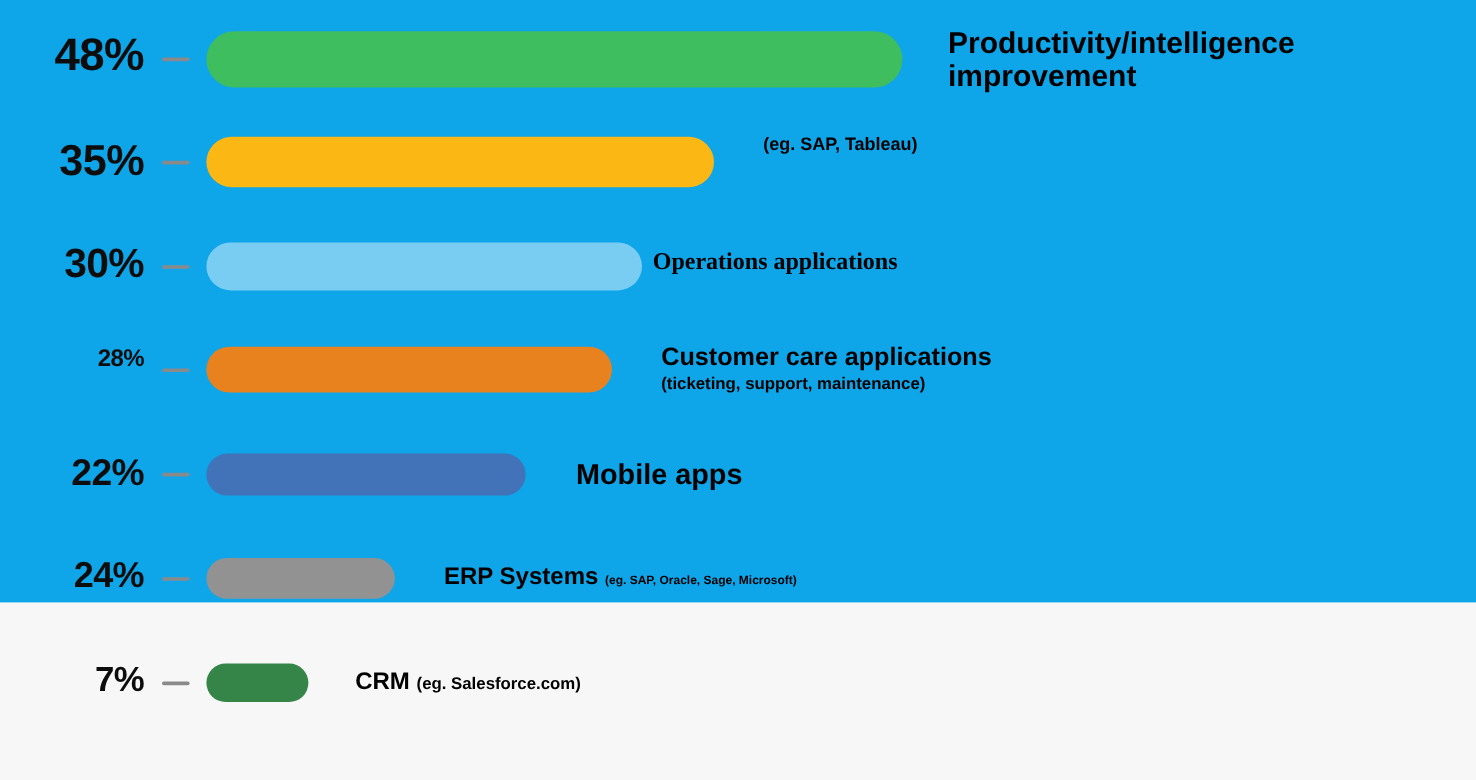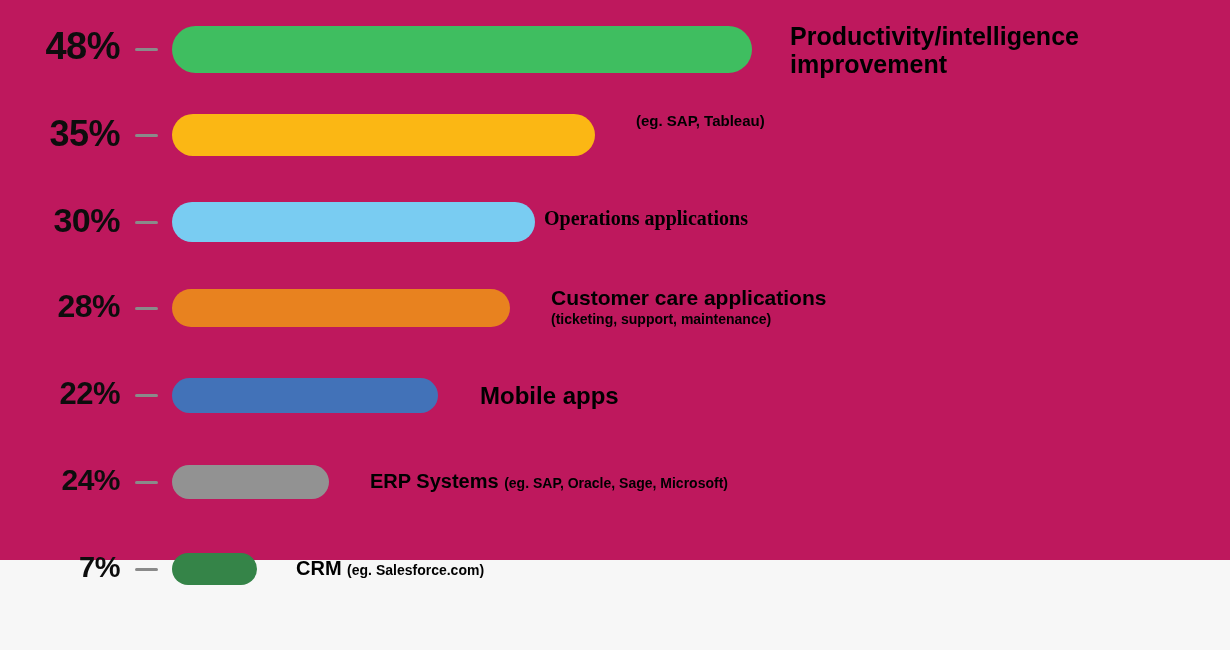--- a/index.html
+++ b/index.html
@@ -10,22 +10,22 @@
     width: 1230px;
     height: 650px;
     background: #f7f7f7;
     font-family: "Liberation Sans", sans-serif;
     overflow: hidden;
   }
 
   #chart {
     position: relative;
     width: 1230px;
-    height: 560px;
-    background: #be185d;
+    height: 502px;
+    background: #0ea5e9;
   }
 
   .row {
     position: absolute;
     left: 0;
     width: 1230px;
     display: block;
   }
 
   
@@ -95,36 +95,36 @@
       <div class="bar" style="left: 172px; top: 114px; width: 423px; height: 42px; background: rgb(251, 183, 20);"></div>
       <div class="labelblock" style="left: 636px; top: 111px; font-size: 23px;"><span class="label-sub-block" style="font-size: 15px; margin-top: 2px;">(eg. SAP, Tableau)</span></div>
     </div>
     <div class="row" style="top: 0px;">
       <div class="pct" style="font-size: 34px; top: 200.92px;">30%</div>
       <div class="dash" style="left: 135px; top: 221px;"></div>
       <div class="bar" style="left: 172px; top: 202px; width: 363px; height: 40px; background: rgb(121, 204, 242);"></div>
       <div class="labelblock" style="left: 544px; top: 207px; font-size: 20px; font-family: Liberation Serif, serif;"><span class="label-main">Operations applications</span></div>
     </div>
     <div class="row" style="top: 0px;">
-      <div class="pct" style="font-size: 32px; top: 288.16px;">28%</div>
+      <div class="pct" style="font-size: 20px; top: 288.16px;">28%</div>
       <div class="dash" style="left: 135px; top: 307px;"></div>
       <div class="bar" style="left: 172px; top: 289px; width: 338px; height: 38px; background: rgb(232, 130, 31);"></div>
       <div class="labelblock" style="left: 551px; top: 286px; font-size: 21px;"><span class="label-main">Customer care applications</span><span class="label-sub-block" style="font-size: 14px; margin-top: 2px;">(ticketing, support, maintenance)</span></div>
     </div>
     <div class="row" style="top: 0px;">
       <div class="pct" style="font-size: 31px; top: 375.78px;">22%</div>
       <div class="dash" style="left: 135px; top: 394px;"></div>
       <div class="bar" style="left: 172px; top: 377.5px; width: 266px; height: 35px; background: rgb(66, 114, 184);"></div>
       <div class="labelblock" style="left: 480px; top: 383px; font-size: 24px;"><span class="label-main">Mobile apps</span></div>
     </div>
     <div class="row" style="top: 0px;">
       <div class="pct" style="font-size: 30px; top: 463.4px;">24%</div>
       <div class="dash" style="left: 135px; top: 481px;"></div>
       <div class="bar" style="left: 172px; top: 465px; width: 157px; height: 34px; background: rgb(146, 146, 146);"></div>
-      <div class="labelblock" style="left: 370px; top: 470px; font-size: 20px;"><span class="label-main">ERP Systems</span> <span class="label-sub-inline" style="font-size: 14px;">(eg. SAP, Oracle, Sage, Microsoft)</span></div>
+      <div class="labelblock" style="left: 370px; top: 470px; font-size: 20px;"><span class="label-main">ERP Systems</span> <span class="label-sub-inline" style="font-size: 10px;">(eg. SAP, Oracle, Sage, Microsoft)</span></div>
     </div>
     <div class="row" style="top: 0px;">
       <div class="pct" style="font-size: 29px; top: 551.02px;">7%</div>
       <div class="dash" style="left: 135px; top: 568px;"></div>
       <div class="bar" style="left: 172px; top: 553px; width: 85px; height: 32px; background: rgb(53, 132, 72);"></div>
       <div class="labelblock" style="left: 296px; top: 557px; font-size: 20px;"><span class="label-main">CRM</span> <span class="label-sub-inline" style="font-size: 14px;">(eg. Salesforce.com)</span></div>
     </div>
   </div>
 
 </body></html>

